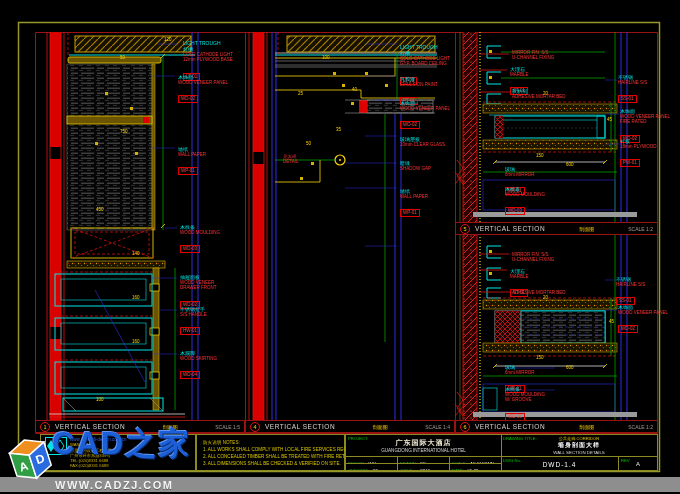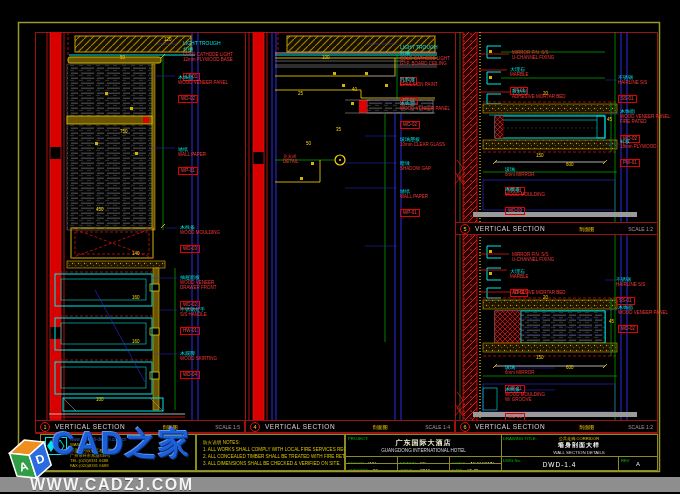--- a/index.html
+++ b/index.html
@@ -68,22 +68,22 @@
   .dwg-lbl{position:absolute;left:2px;top:1px}
   .dwg-val{color:#ffffff;font-size:6.5px;padding-top:4px;letter-spacing:1px}
   .tt-rev{width:38px;position:relative;text-align:center}
   .rev-val{color:#e8e8e8;font-size:6px;padding-top:4px}
   
   .cadzj-mark{position:absolute;z-index:20;color:#1c5fd6;font-weight:bold;font-size:31px;
       letter-spacing:2px;text-shadow:1px 1px 0 #0a2f77,-1px -1px 0 #5e97f5;
       font-family:"Liberation Sans",sans-serif;}
   .sitebar{position:absolute;left:0;width:680px;z-index:10;background:#8e8e8e;
       display:flex;align-items:center;}
-  .sitebar span{color:#f4f4f4;font-weight:bold;font-size:16px;letter-spacing:1.5px;
-      padding-left:30px;text-shadow:0 1px 0 #5a5a5a}
+  .sitebar span{color:#f4f4f4;font-weight:bold;font-size:11px;letter-spacing:1.5px;
+      padding-left:55px;text-shadow:0 1px 0 #5a5a5a}
   .cube{z-index:21}
 </style>
 </head>
 <body>
 
 <div id="sheet">
 
   <svg class="lay" style="z-index:1">
     <defs>
       <pattern id="pat-diag" width="7" height="7" patternUnits="userSpaceOnUse">

